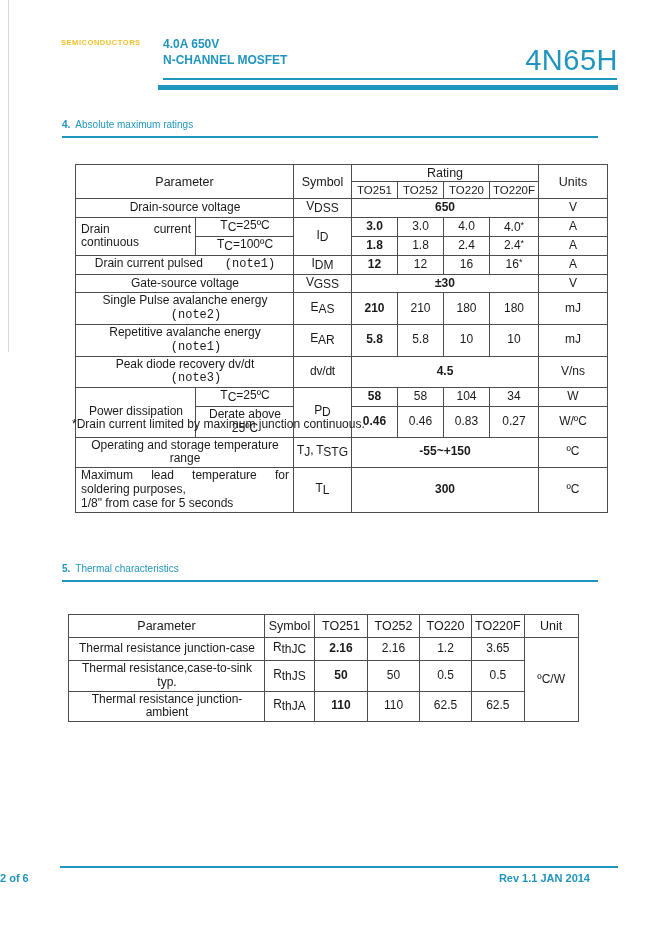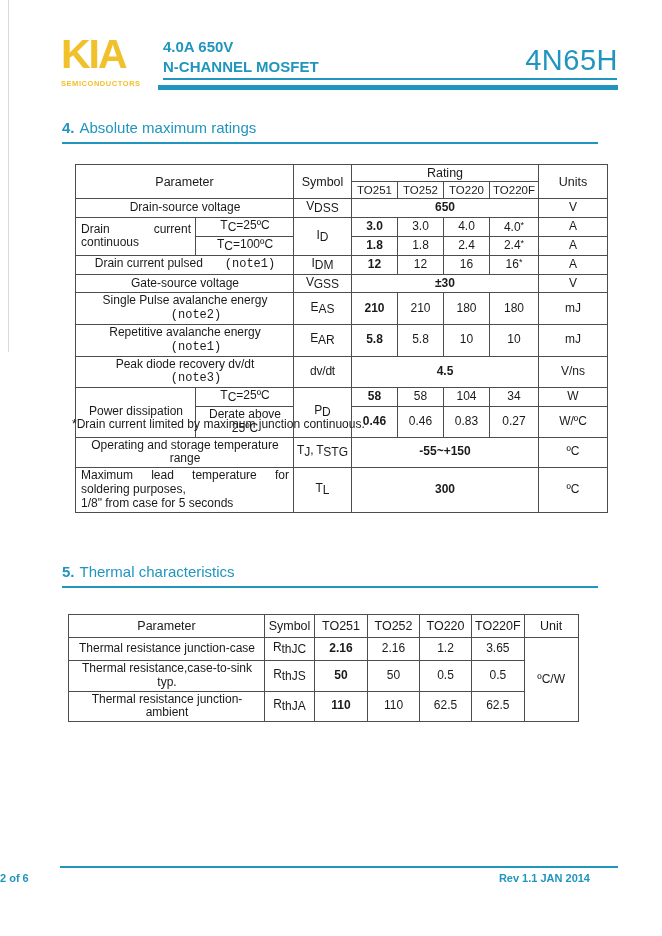--- a/index.html
+++ b/index.html
@@ -18,32 +18,32 @@
   .brand { position: absolute; left: 61px; top: 34px; }
   .brand-logo {
     font-size: 41px; font-weight: 800; line-height: 1;
     color: var(--gold, #F0C12B); letter-spacing: -2px;
   }
   .brand-sub {
     font-size: 7.5px; font-weight: 700; color: var(--gold, #F0C12B);
     letter-spacing: 0.55px; margin-top: 4px;
   }
   .prod { position: absolute; left: 163px; top: 37px; }
-  .prod div { font-size: 15px; font-weight: 700; color: var(--teal, #2095BE); line-height: 1.3; }
+  .prod div { font-size: 12px; font-weight: 700; color: var(--teal, #2095BE); line-height: 1.3; }
   .part-number {
     position: absolute; right: 44px; top: 44px;
     font-size: 29px; color: var(--teal, #2095BE); letter-spacing: 0.5px;
   }
   .rule-thin  { position: absolute; left: 163px; top: 78px; width: 454px; height: 1.5px; background: var(--teal, #2095BE); }
   .rule-thick { position: absolute; left: 158px; top: 85px; width: 460px; height: 5px;  background: var(--teal, #2095BE); }
 
   
   .section {
     position: absolute; left: 62px; width: 536px;
-    font-size: 15px; color: var(--teal, #2095BE);
+    font-size: 10px; color: var(--teal, #2095BE);
     padding-bottom: 6px; border-bottom: 2px solid var(--teal, #2095BE);
   }
   .sec4 { top: 119px; }
   .sec5 { top: 563px; }
   .sec-num { font-weight: 700; margin-right: 5px; }
 
   .cond-note { position: absolute; right: 62px; top: 148px; font-size: 11.5px; color: #1a1a1a; }
   .footnote  { position: absolute; left: 72px; top: 417px; font-size: 12px; color: #1a1a1a; }
 
   
@@ -80,21 +80,20 @@
   }
 </style>
 </head>
 <body>
 
 <div class="page">
   <div class="scan-line"></div>
 
   <header>
     <div class="brand">
-      <div class="brand-logo">KIA</div>
       <div class="brand-sub">SEMICONDUCTORS</div>
     </div>
     <div class="prod">
       <div>4.0A 650V</div>
       <div>N-CHANNEL MOSFET</div>
     </div>
     <div class="part-number">4N65H</div>
     <div class="rule-thin"></div>
     <div class="rule-thick"></div>
   </header>

